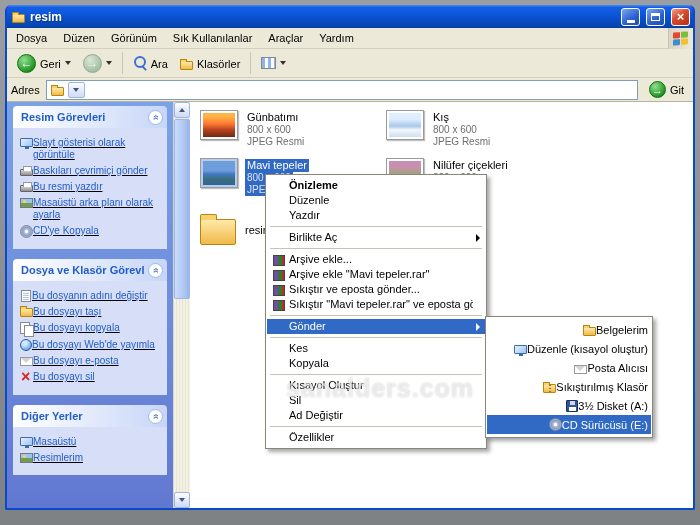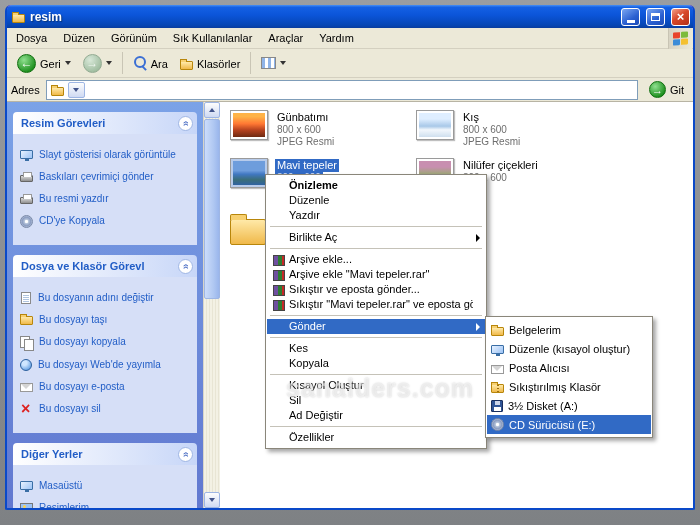--- a/index.html
+++ b/index.html
@@ -82,40 +82,40 @@
     display:flex; align-items:center; justify-content:center; cursor:default;
   }
   .tri-down { width:0; height:0; border-left:3px solid transparent; border-right:3px solid transparent; border-top:4px solid #41538a; }
   .tri-up { width:0; height:0; border-left:3px solid transparent; border-right:3px solid transparent; border-bottom:4px solid #41538a; }
   .go-btn { display:flex; align-items:center; gap:4px; padding:0 5px; cursor:default; }
 
   
   .client { flex:1; min-height:0; display:flex; }
 
   .taskpane {
-    width:196px; flex:0 0 auto; overflow:hidden;
+    width:166px; flex:0 0 auto; overflow:hidden;
     background:linear-gradient(180deg,#7ba2e7,#6178d0);
-    padding:10px 6px;
+    padding:4px 6px;
   }
   .panel { margin-bottom:10px; }
   .panel-hd {
     height:22px; background:linear-gradient(90deg,#ffffff,#c7d6f8);
     border-radius:4px 4px 0 0;
     display:flex; align-items:center; justify-content:space-between;
     padding:0 4px 0 8px; cursor:default;
   }
   .panel-title { color:#215dc6; font-weight:bold; font-size:11px; white-space:nowrap; overflow:hidden; }
   .chev {
     width:15px; height:15px; border-radius:50%; flex:0 0 auto;
     background:#fff; border:1px solid #9fb6e4; color:#4d6fc4;
     display:flex; align-items:center; justify-content:center;
   }
   .chev b { transform:rotate(-90deg); font-size:10px; font-weight:bold; }
   .panel-bd { background:#d6dff7; padding:5px 4px 7px 7px; }
-  .tp-item { display:flex; gap:6px; margin:10px 0; align-items:flex-start; cursor:pointer; }
+  .tp-item { display:flex; gap:0; margin:4px 0; align-items:flex-start; cursor:pointer;text-decoration:underline; }
   .tp-link { color:#215dc6; font-size:10px; line-height:12px; }
 
   
   .vscroll {
     width:17px; flex:0 0 auto; position:relative;
     background:repeating-linear-gradient(90deg,#f3f1e4 0 2px,#e8e5d4 2px 3px);
     border-left:1px solid #d8d5c8;
   }
   .sb-btn {
     position:absolute; left:0; width:16px; height:16px;
@@ -206,21 +206,21 @@
   .cm-sep { height:1px; background:#c5c2b8; margin:3px 3px; }
   .cm-row.hl { background:#316ac5; color:#fff; }
   .cm-row.hl .cm-tri { border-left-color:#fff; }
 
   .submenu {
     position:absolute; left:485px; top:316px; width:168px;
     background:#fff; border:1px solid #8a867a;
     box-shadow:3px 3px 4px rgba(0,0,0,.35);
     padding:3px 1px; z-index:60;
   }
-  .sm-row { display:flex; align-items:center; height:19px; gap:5px; padding:0 3px 0 4px; cursor:default; }
+  .sm-row { display:flex; align-items:center; height:19px; padding:0 3px 0 4px; cursor:default;justify-content:flex-end; }
   .sm-label { white-space:nowrap; overflow:hidden; }
   .sm-row.hl { background:#316ac5; color:#fff; }
 
   .watermark {
     position:absolute; left:286px; top:374px; z-index:90;
     font-size:25px; font-weight:bold; letter-spacing:1px;
     color:rgba(255,255,255,.55); text-shadow:0 0 2px rgba(110,110,110,.35);
     pointer-events:none;
   }
 </style>
@@ -317,20 +317,24 @@
           </div>
           <div class="tp-item">
             <span class="mi i-printer"></span>
             <span class="tp-link">Baskıları çevrimiçi gönder</span>
           </div>
           <div class="tp-item">
             <span class="mi i-printer"></span>
             <span class="tp-link">Bu resmi yazdır</span>
           </div>
           <div class="tp-item">
+            <span class="mi i-picture"></span>
+            <span class="tp-link">Masaüstü arka planı olarak ayarla</span>
+          </div>
+          <div class="tp-item">
             <span class="mi i-cd"></span>
             <span class="tp-link">CD'ye Kopyala</span>
           </div>
         </div>
       </div>
 
       <div class="panel">
         <div class="panel-hd">
           <span class="panel-title">Dosya ve Klasör Görevl</span>
           <span class="chev">

